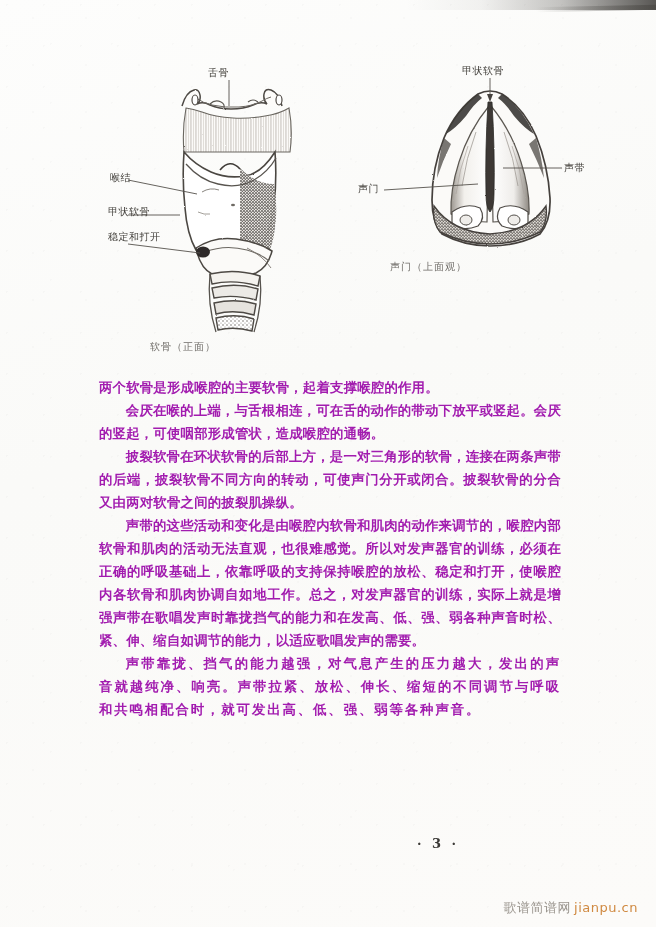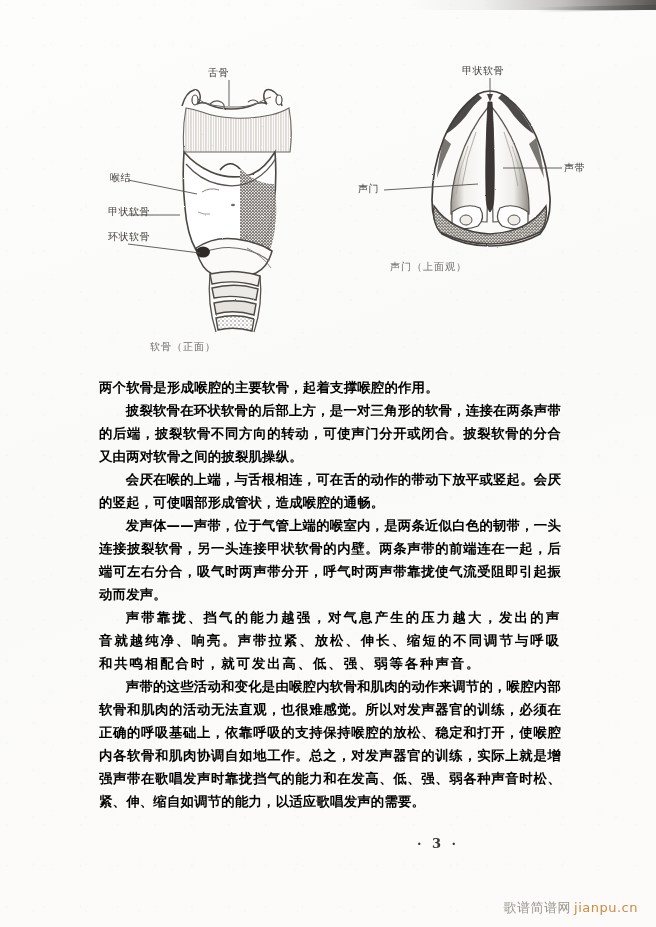--- a/index.html
+++ b/index.html
@@ -79,21 +79,21 @@
     position: absolute;
     left: 99px;
     top: 376px;
     width: 462px;
   }
   .para {
     font-family: "DejaVu Sans", sans-serif;
     font-size: 13.4px;
     line-height: 23px;
     font-weight: bold;
-    color: #000000;
+    color: #a21caf;
     text-align: justify;
     text-align-last: left;
     letter-spacing: 0.2px;
     margin: 0;
   }
   .para.indent { text-indent: 2em; }
   .para.tracked { letter-spacing: 1.9px; }
 
   #section-heading {
     position: absolute;
@@ -220,21 +220,21 @@
     <svg class="leaders" width="190" height="266" viewBox="0 0 190 266" style="position:absolute;left:0;top:0;overflow:visible">
       <line x1="79" y1="8" x2="79" y2="34" stroke="#55514c" stroke-width="0.9"></line>
       <line x1="-22" y1="108" x2="47" y2="122" stroke="#55514c" stroke-width="0.9"></line>
       <line x1="-22" y1="143" x2="30" y2="143" stroke="#55514c" stroke-width="0.9"></line>
       <line x1="-22" y1="172" x2="50" y2="181" stroke="#55514c" stroke-width="0.9"></line>
     </svg>
 
     <div class="fig-label" style="left:58px; top:-6px;">舌骨</div>
     <div class="fig-label" style="left:-40px; top:99px;">喉结</div>
     <div class="fig-label" style="left:-42px; top:133px;">甲状软骨</div>
-    <div class="fig-label" style="left:-42px; top:158px;">环状软骨</div>
+    <div class="fig-label" style="left:-42px; top:158px;">稳定和打开</div>
 
     <div class="fig-caption" id="caption-left">软骨（正面）</div>
   </div>
 
   <div class="figure" id="figure-right">
     <svg width="230" height="190" viewBox="0 0 230 190">
       <defs>
         <filter id="rough2" x="-20%" y="-20%" width="140%" height="140%">
           <feTurbulence type="fractalNoise" baseFrequency="1.1" numOctaves="3" result="n2"></feTurbulence>
           <feDisplacementMap in="SourceGraphic" in2="n2" scale="1.6"></feDisplacementMap>
@@ -293,25 +293,24 @@
 
     <div class="fig-label" style="left:72px; top:-8px;">甲状软骨</div>
     <div class="fig-label" style="left:174px; top:89px;text-align:right;">声带</div>
     <div class="fig-label" style="left:-32px; top:110px;">声门</div>
 
     <div class="fig-caption" id="caption-right">声门（上面观）</div>
   </div>
 
   <div id="body-text">
     <p class="para">两个软骨是形成喉腔的主要软骨，起着支撑喉腔的作用。</p>
+    <p class="para indent">会厌在喉的上端，与舌根相连，可在舌的动作的带动下放平或竖起。会厌的竖起，可使咽部形成管状，造成喉腔的通畅。</p>
     <p class="para indent">披裂软骨在环状软骨的后部上方，是一对三角形的软骨，连接在两条声带的后端，披裂软骨不同方向的转动，可使声门分开或闭合。披裂软骨的分合又由两对软骨之间的披裂肌操纵。</p>
-    <p class="para indent">会厌在喉的上端，与舌根相连，可在舌的动作的带动下放平或竖起。会厌的竖起，可使咽部形成管状，造成喉腔的通畅。</p>
-    <p class="para indent">发声体——声带，位于气管上端的喉室内，是两条近似白色的韧带，一头连接披裂软骨，另一头连接甲状软骨的内壁。两条声带的前端连在一起，后端可左右分合，吸气时两声带分开，呼气时两声带靠拢使气流受阻即引起振动而发声。</p>
+    <p class="para indent">声带的这些活动和变化是由喉腔内软骨和肌肉的动作来调节的，喉腔内部软骨和肌肉的活动无法直观，也很难感觉。所以对发声器官的训练，必须在正确的呼吸基础上，依靠呼吸的支持保持喉腔的放松、稳定和打开，使喉腔内各软骨和肌肉协调自如地工作。总之，对发声器官的训练，实际上就是增强声带在歌唱发声时靠拢挡气的能力和在发高、低、强、弱各种声音时松、紧、伸、缩自如调节的能力，以适应歌唱发声的需要。</p>
     <p class="para indent tracked">声带靠拢、挡气的能力越强，对气息产生的压力越大，发出的声音就越纯净、响亮。声带拉紧、放松、伸长、缩短的不同调节与呼吸和共鸣相配合时，就可发出高、低、强、弱等各种声音。</p>
-    <p class="para indent">声带的这些活动和变化是由喉腔内软骨和肌肉的动作来调节的，喉腔内部软骨和肌肉的活动无法直观，也很难感觉。所以对发声器官的训练，必须在正确的呼吸基础上，依靠呼吸的支持保持喉腔的放松、稳定和打开，使喉腔内各软骨和肌肉协调自如地工作。总之，对发声器官的训练，实际上就是增强声带在歌唱发声时靠拢挡气的能力和在发高、低、强、弱各种声音时松、紧、伸、缩自如调节的能力，以适应歌唱发声的需要。</p>
   </div>
 
 
 
   <div id="page-number">· 3 ·</div>
 
   <div id="watermark">
     <span class="wm-cn">歌谱简谱网</span><span class="wm-en">jianpu.cn</span>
   </div>
 

